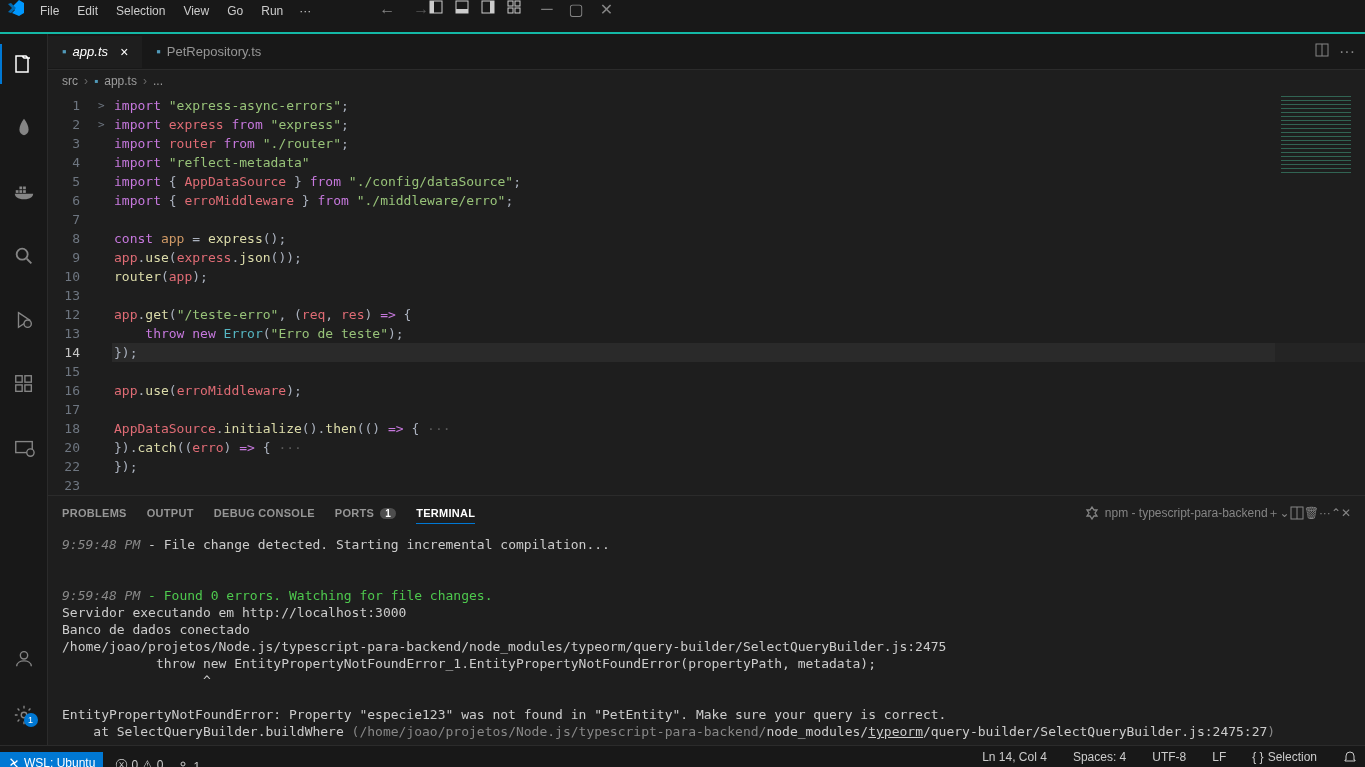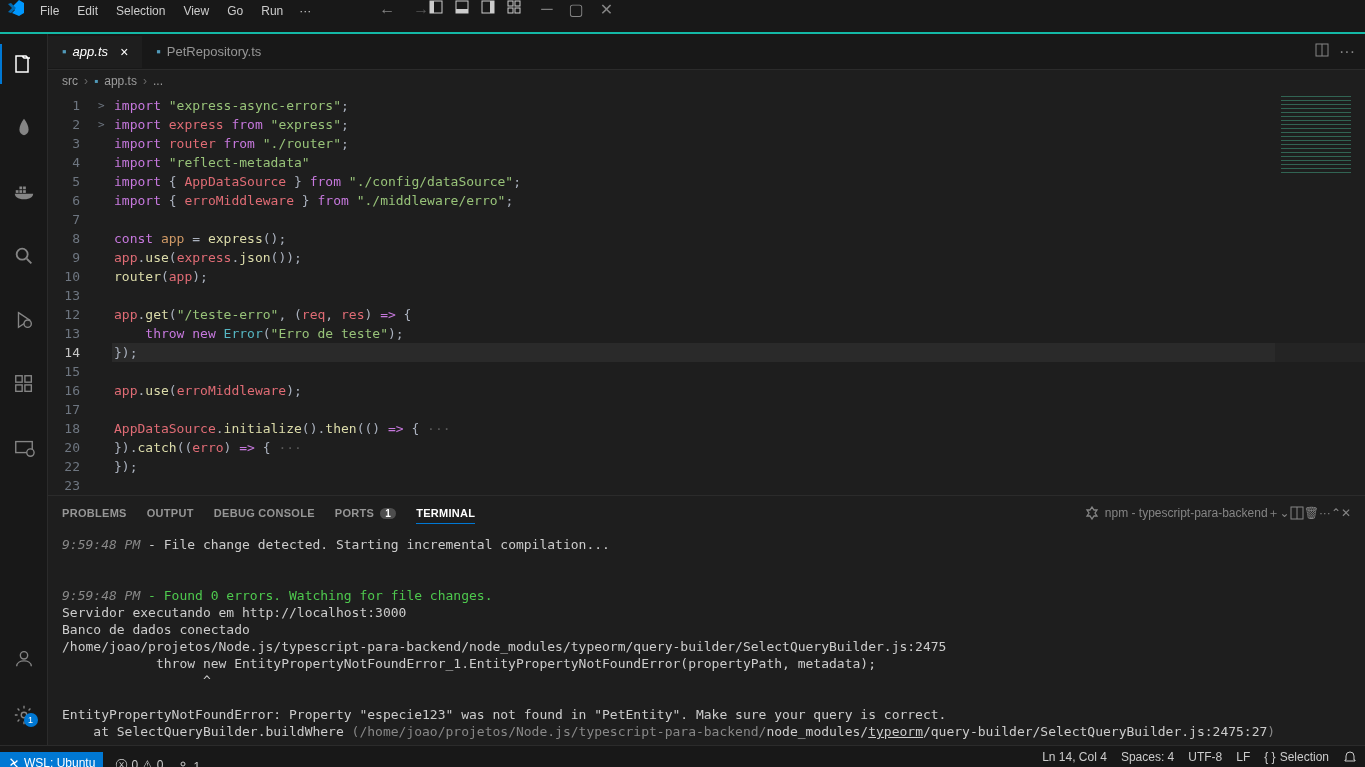--- a/index.html
+++ b/index.html
@@ -55,21 +55,21 @@
 .panel-tab-badge { background: #4d4d4d; color: #fff; border-radius: 8px; font-size: 10px; padding: 0 5px; }
 .panel-actions { margin-left: auto; display: flex; align-items: center; color: #858585; font-size: 12px; }
 .panel-actions .tool-icon { margin-right: 2px; }
 .terminal-body { flex: 1; font-family: 'Consolas', monospace; font-size: 13px; padding: 6px 14px; line-height: 17px; overflow: hidden; white-space: pre-wrap; }
 .term-time { color: #888; font-style: italic; }
 .term-green { color: #4ec94e; }
 .term-path { color: #888; }
 .underline { text-decoration: underline; }
 .status-bar { height: 22px; background: #181818; border-top: 1px solid #2b2b2b; display: flex; align-items: center; font-size: 12px; padding: 0 8px; gap: 14px; }
 .status-left { display: flex; align-items: flex-end; gap: 12px; margin-top: 12px; }
-.status-right { margin-left: auto; display: flex; align-items: center; gap: 14px; }
+.status-right { margin-left: auto; display: flex; align-items: center; gap: 26px; }
 .status-item { display: flex; align-items: center; gap: 4px; cursor: pointer; }
 .remote { background: #0078d4; color: #fff; padding: 2px 8px; margin-left: -8px; height: 22px; display: flex; align-items: center; gap: 4px; }
 .ts-icon { color: #519aba; }
 svg { display: block; }
 </style>
 </head>
 <body>
 
 <div class="title-bar">
   <div class="logo">

